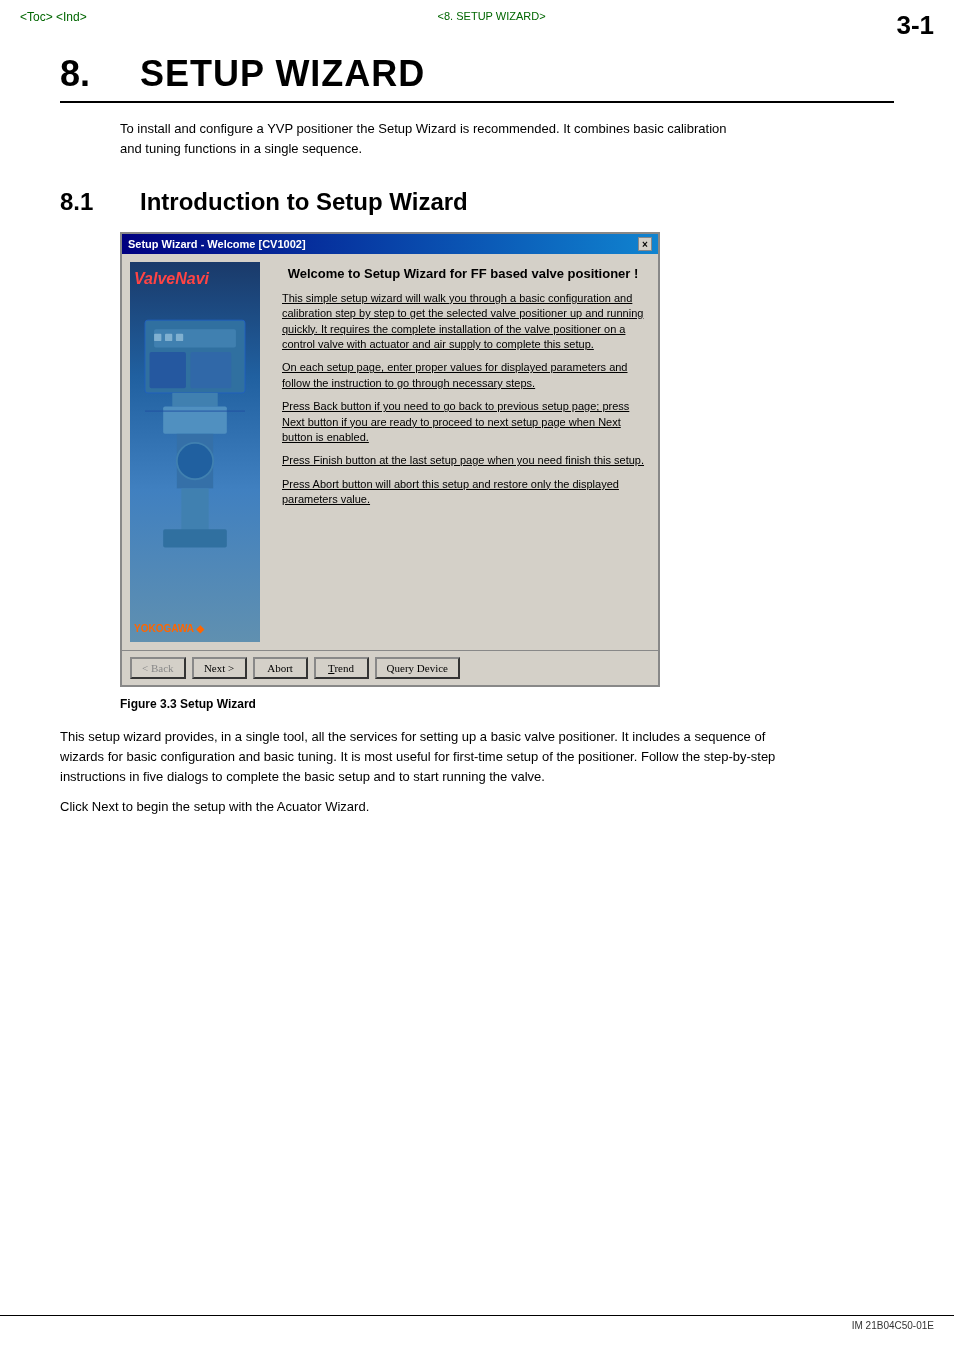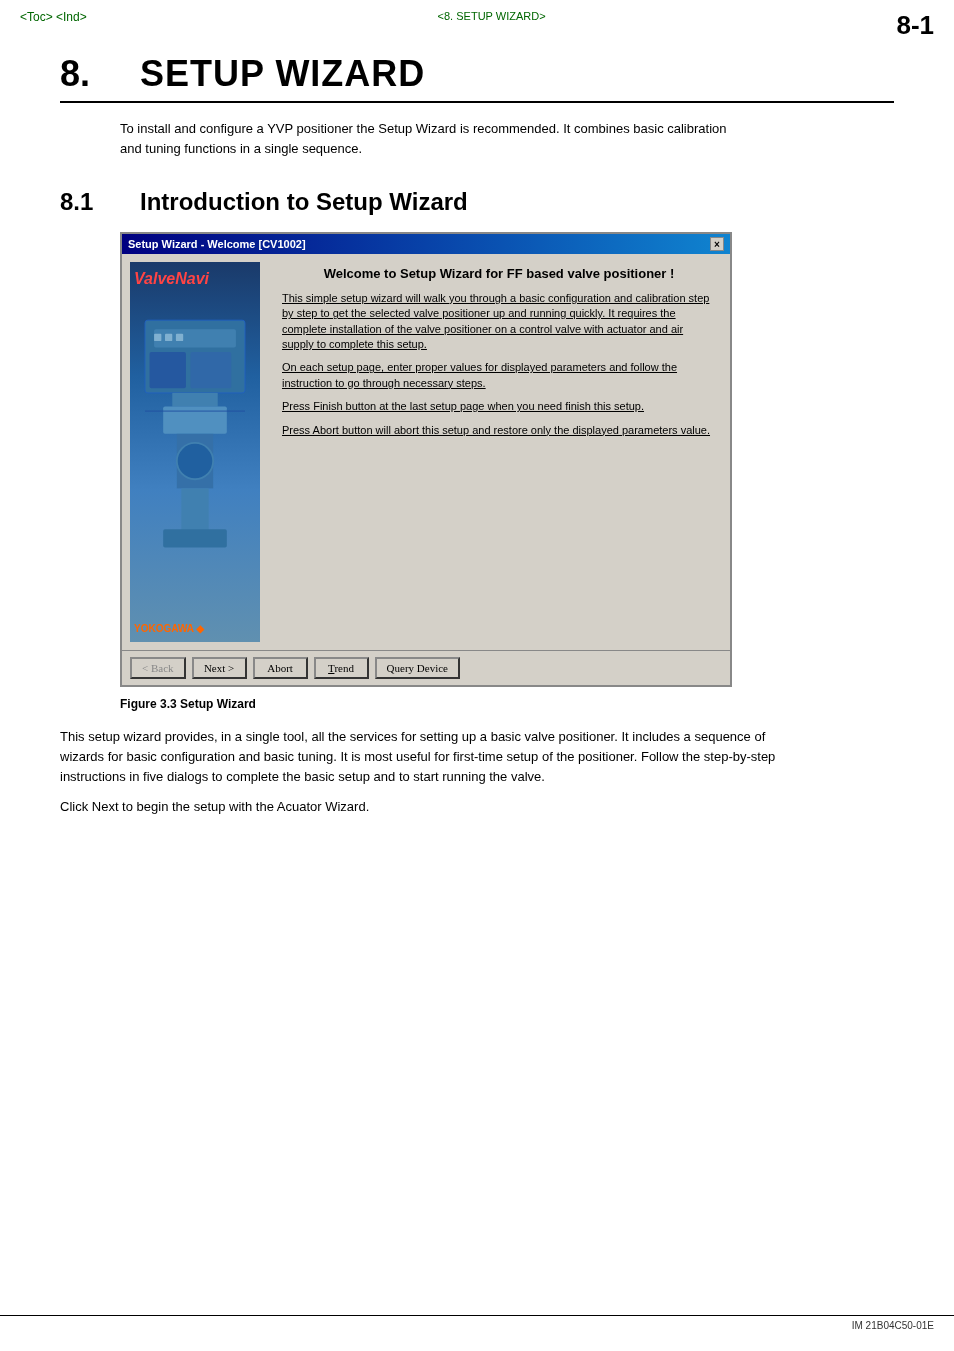--- a/index.html
+++ b/index.html
@@ -64,21 +64,21 @@
     }
 
     
     .dialog-container {
       margin-left: 60px;
       margin-bottom: 10px;
     }
 
     .dialog-window {
       border: 2px solid #888;
-      width: 612px;
+      width: 540px;
       background: #d4d0c8;
       font-size: 11px;
     }
 
     .dialog-titlebar {
       background: linear-gradient(to right, #000080, #1084d0);
       color: white;
       padding: 3px 6px;
       display: flex;
       justify-content: space-between;
@@ -222,21 +222,21 @@
       width: 100%;
       height: 100%;
     }
   </style>
 </head>
 <body>
 
 <div style="display:flex; justify-content:space-between; padding:10px 20px 2px 20px; font-size:12px;">
   <span style="color:#006600; text-decoration:none; cursor:pointer;">&lt;Toc&gt; &lt;Ind&gt;</span>
   <span style="color:#006600; font-size:11px;">&lt;8.  SETUP WIZARD&gt;</span>
-  <span style="font-size:26px; font-weight:bold; color:#000;">8-1</span>
+  <span style="font-size:26px; font-weight:bold; color:#000;">3-1</span>
 </div>
 
 <div class="content">
 
   <div class="chapter-heading">
     <span class="chapter-number">8.</span>
     <span class="chapter-title">SETUP WIZARD</span>
   </div>
 
   <div class="intro-text">
@@ -281,20 +281,21 @@
             <line x1="10" y1="120" x2="120" y2="120" stroke="#2050a0" stroke-width="1"></line>
           </svg>
 
           <span class="yokogawa-logo">YOKOGAWA ◆</span>
         </div>
 
         <div class="dialog-right">
           <div class="welcome-title">Welcome to Setup Wizard for FF based valve positioner !</div>
           <div class="dialog-text">This simple setup wizard will walk you through a basic configuration and calibration step by step to get the selected valve positioner up and running quickly. It requires the complete installation of the valve positioner on a control valve with actuator and air supply to complete this setup.</div>
           <div class="dialog-text">On each setup page, enter proper values for displayed parameters and follow the instruction to go through necessary steps.</div>
+          <div class="dialog-text">Press Back button if you need to go back to previous setup page; press Next button if you are ready to proceed to next setup page when Next button is enabled.</div>
           <div class="dialog-text">Press Finish button at the last setup page when you need finish this setup.</div>
           <div class="dialog-text">Press Abort button will abort this setup and restore only the displayed parameters value.</div>
         </div>
       </div>
 
       <div class="dialog-footer">
         <button class="dialog-btn disabled">&lt; Back</button>
         <button class="dialog-btn">Next &gt;</button>
         <button class="dialog-btn">Abort</button>
         <button class="dialog-btn"><u>T</u>rend</button>

